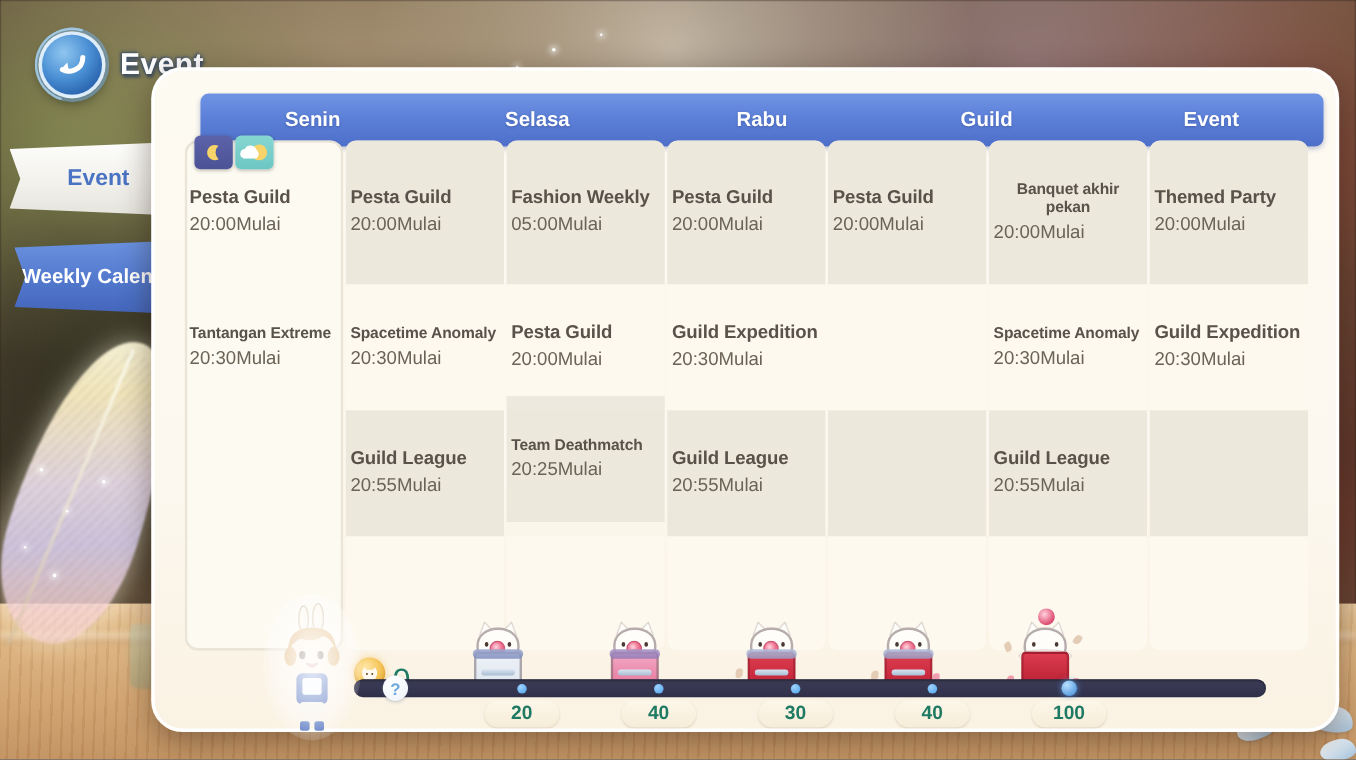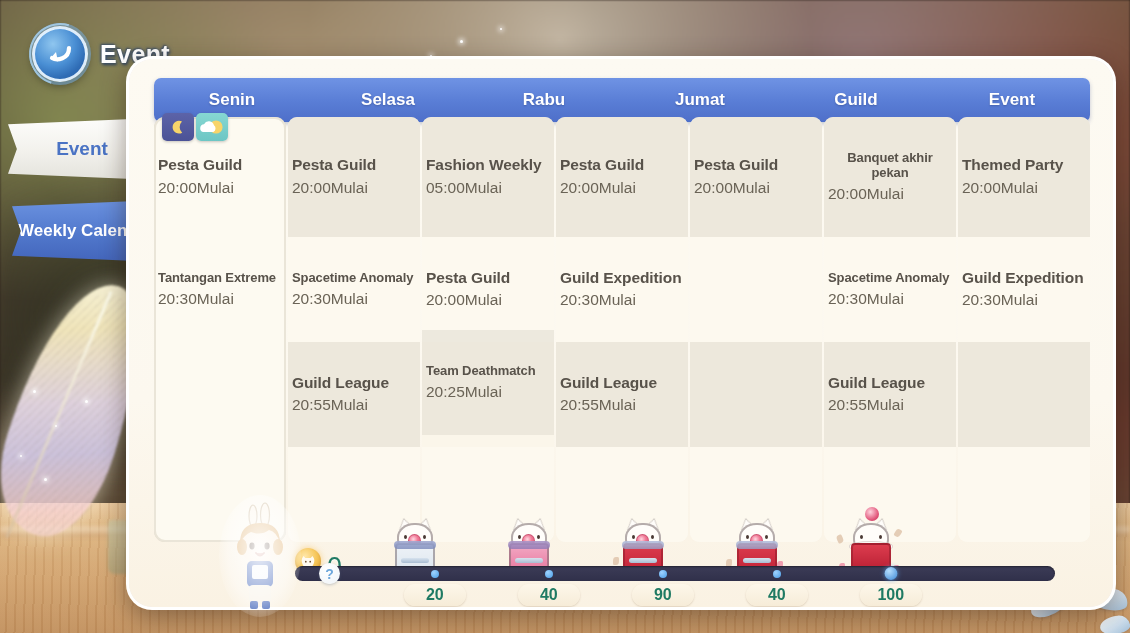--- a/index.html
+++ b/index.html
@@ -166,21 +166,21 @@
     overflow: hidden;
   }
   .panel-inner {
     position: absolute; inset: 0;
     background: linear-gradient(180deg, #fdfaf2 0%, #fcf8ef 62%, #faf2e3 100%);
     border-radius: 23px;
   }
 
   
   .daybar {
-    position: absolute; left: 25px; top: 19px;
+    position: absolute; left: 38px; top: 19px;
     width: 936px; height: 44px;
     border-radius: 7px;
     background: linear-gradient(180deg, #6f93e4 0%, #5a7ed6 52%, #4e6fc9 100%);
     display: flex;
     box-shadow: 0 2px 4px rgba(60,80,140,0.3);
   }
   .daybar .day {
     flex: 1 1 0;
     display: flex; align-items: center; justify-content: center;
     color: #ffffff; font-size: 17px; font-weight: 700;
@@ -405,21 +405,20 @@
     <span>Weekly Calendar</span>
   </div>
 
   <div class="panel">
     <div class="panel-inner">
 
       <div class="daybar">
         <div class="day">Senin</div>
         <div class="day">Selasa</div>
         <div class="day">Rabu</div>
-        <div class="day">Jumat</div>
         <div class="day">Guild</div>
         <div class="day">Event</div>
       </div>
 
       <div class="toggles">
         <div class="toggle-btn night">
           <svg viewBox="0 0 32 28" width="32" height="28">
             <path d="M20 8.5 a6.4 6.4 0 1 0 0.2 11.2 a7.6 7.6 0 0 1 -0.2 -11.2 Z" fill="#f7d46a"></path>
           </svg>
         </div>
@@ -614,21 +613,21 @@
 
         <div class="progress-bar">
           <div class="node" style="left:18.4%;"></div>
           <div class="node" style="left:33.4%;"></div>
           <div class="node" style="left:48.4%;"></div>
           <div class="node" style="left:63.4%;"></div>
           <div class="node end" style="left:78.4%;"></div>
 
           <div class="node-label" style="left:18.4%;">20</div>
           <div class="node-label" style="left:33.4%;">40</div>
-          <div class="node-label" style="left:48.4%;">90</div>
+          <div class="node-label" style="left:48.4%;">30</div>
           <div class="node-label" style="left:63.4%;">40</div>
           <div class="node-label" style="left:78.4%;">100</div>
         </div>
 
         <div class="help-btn">?</div>
       </div>
 
     </div>
   </div>
 

